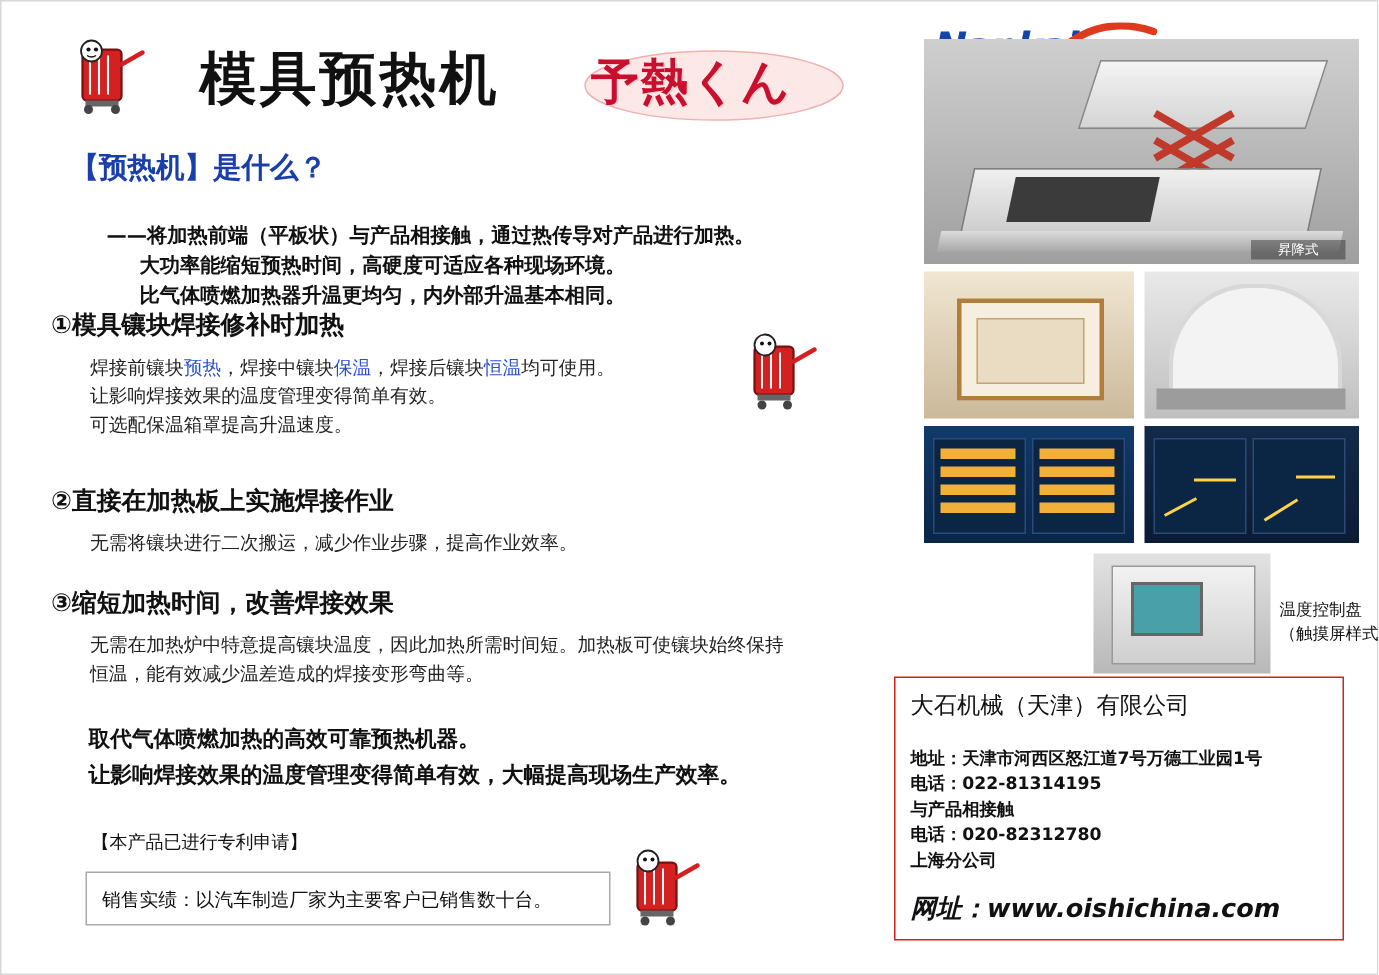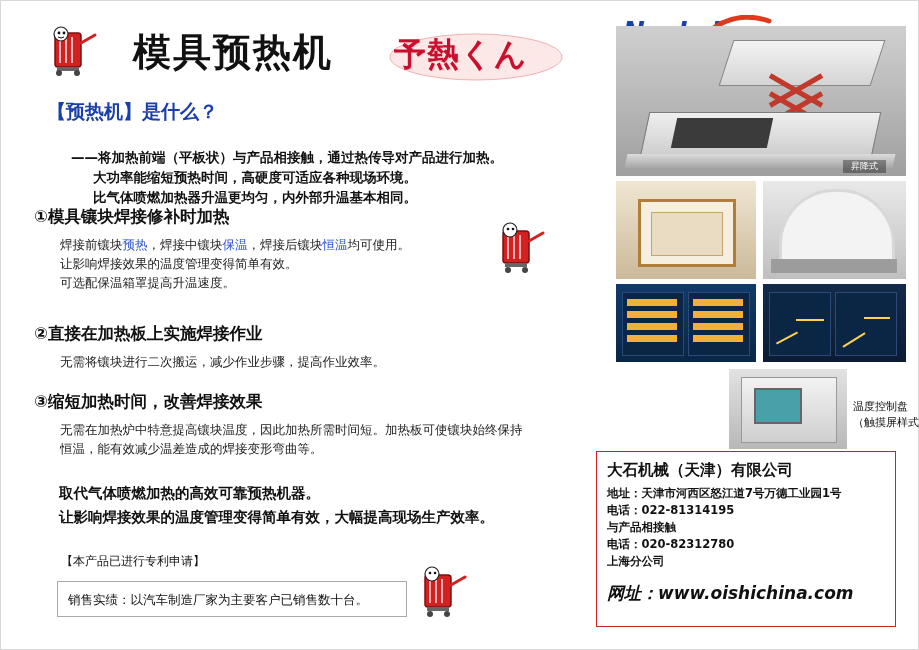--- a/index.html
+++ b/index.html
@@ -201,26 +201,26 @@
   }
 
   .photo {
     position: absolute;
     background: #6b6b6b;
     overflow: hidden;
     border: 0;
   }
   .photo .cap {
     position: absolute;
-    right: 20px;
+    right: 9px;
     bottom: 3px;
     font-size: 9px;
     color: #fff;
     background: rgba(0,0,0,0.35);
-    padding: 0 8px;
+    padding: 0 18px;
   }
 
   
   #photo-main {
     left: 15px; top: 25px; width: 290px; height: 150px;
     background: linear-gradient(#cfcfcf 0%, #bdbdbd 40%, #9f9f9f 100%);
   }
   .mach-table {
     position: absolute; left: 110px; top: 14px; width: 150px; height: 44px;
     background: linear-gradient(#f4f4f4, #d4d4d4);
@@ -315,23 +315,23 @@
     top: 450px;
     width: 300px;
     height: 176px;
     border: 1px solid #d32020;
     background: #fff;
     box-sizing: border-box;
     padding: 8px 10px;
   }
   .contact-title {
     font-size: 15.5px;
-    font-weight: bold;
-    color: #111;
-    margin-bottom: 4px;
+    font-weight: normal;
+    color: #111;
+    margin-bottom: 16px;
   }
   .contact-line {
     font-size: 11.5px;
     font-weight: bold;
     color: #111;
     line-height: 17px;
   }
   .contact-web {
     margin-top: 12px;
     font-size: 17px;

